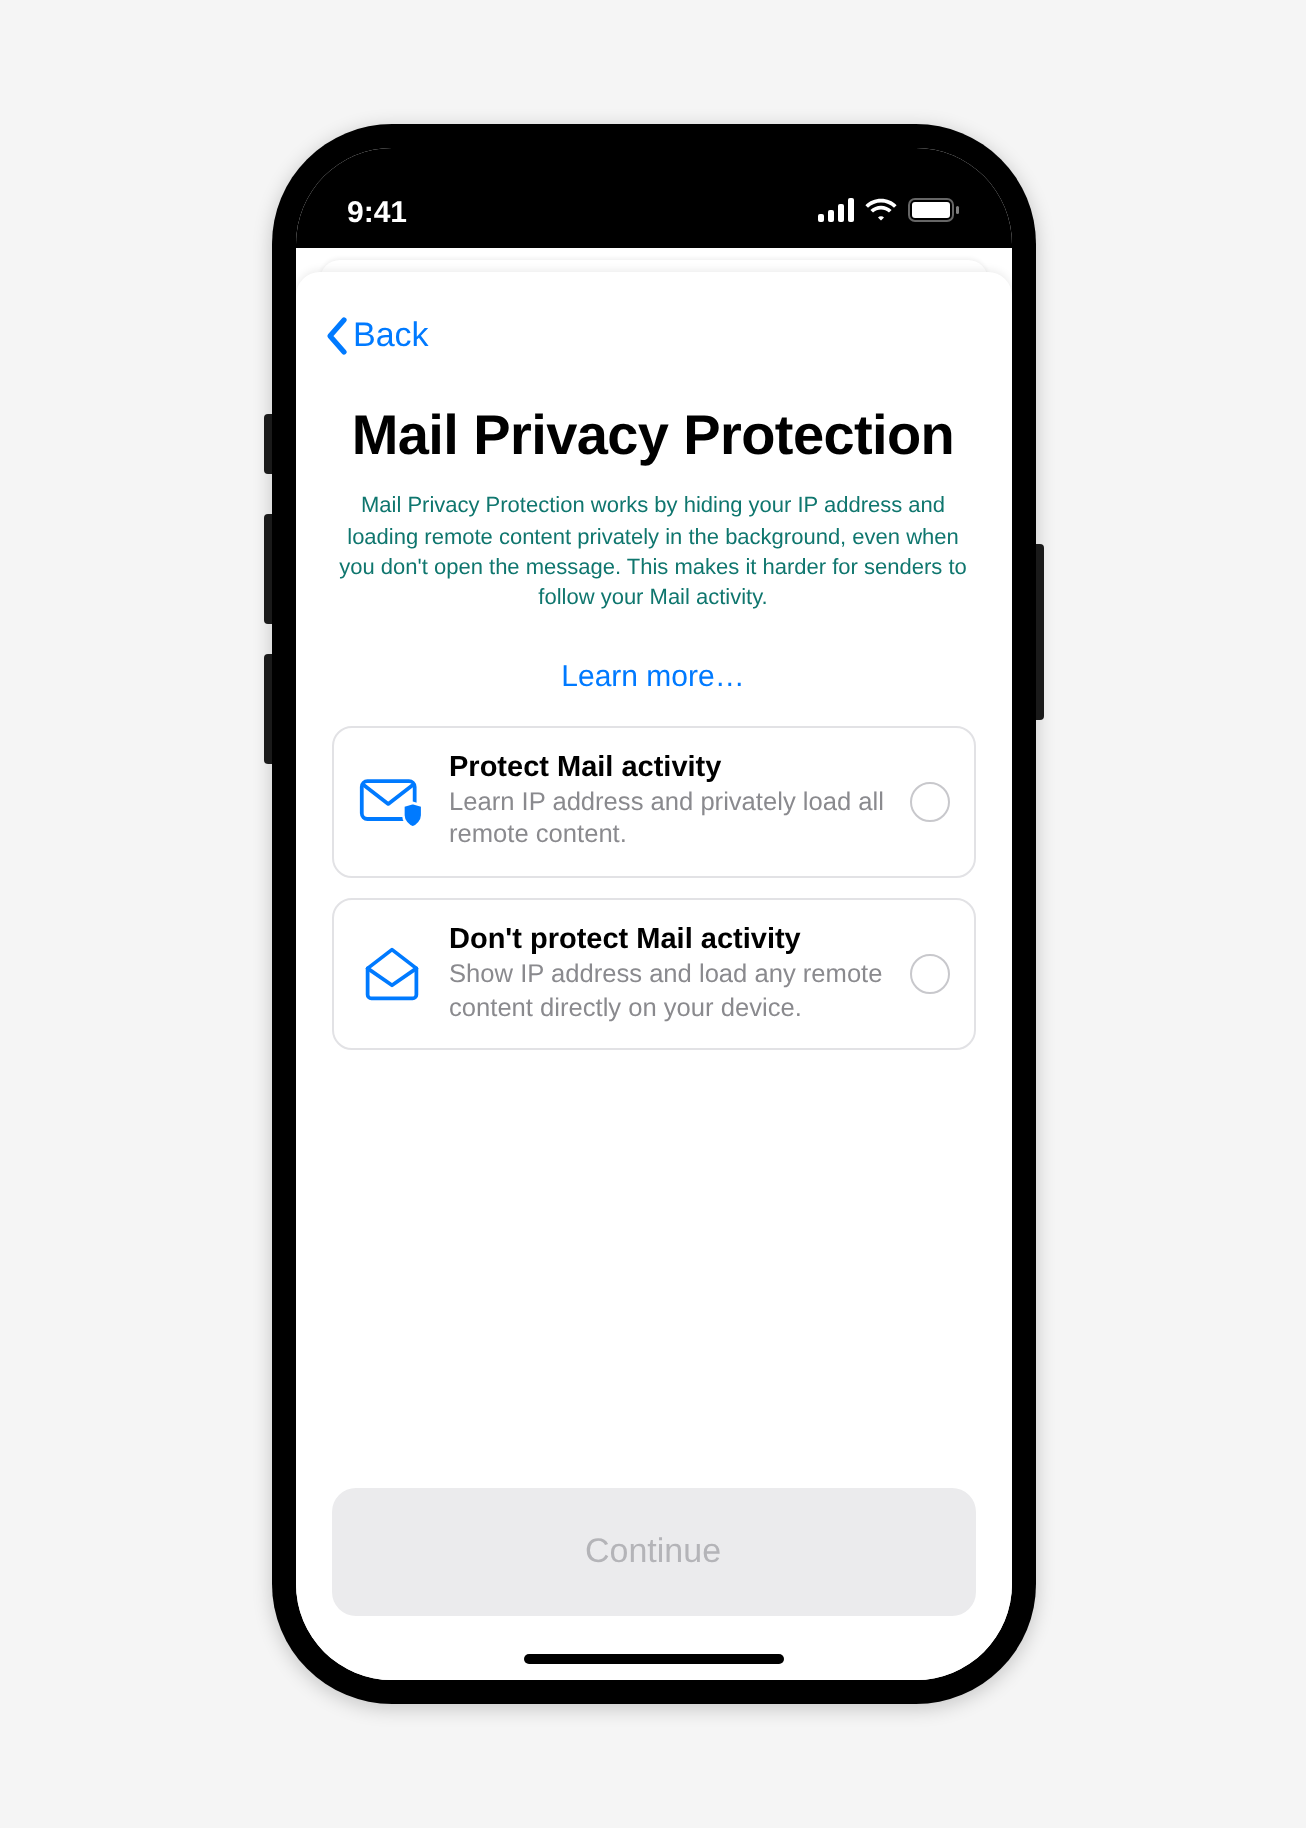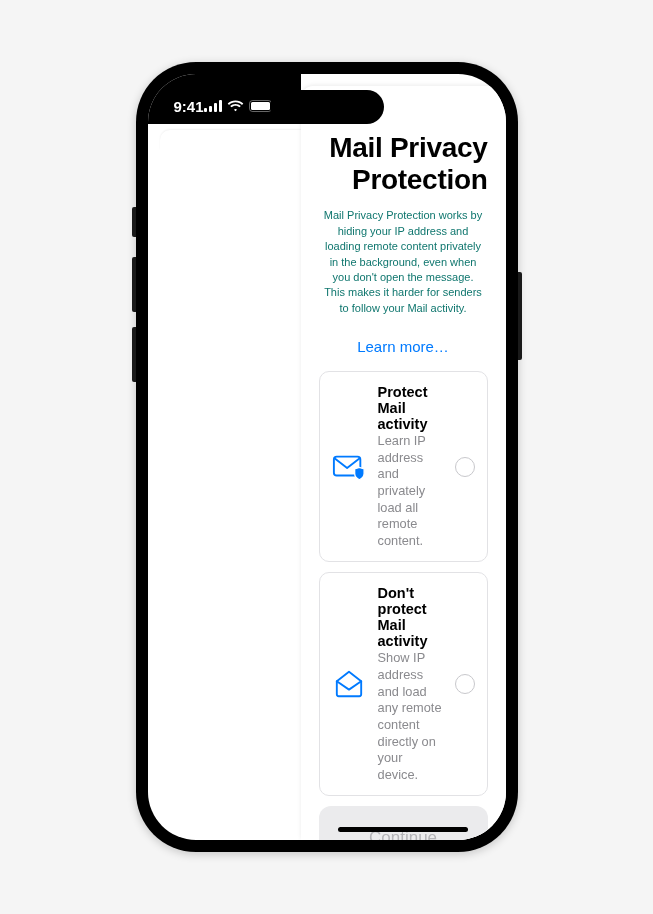--- a/index.html
+++ b/index.html
@@ -29,20 +29,21 @@
   .side-btn.right1 { right: -4px; top: 210px; width: 4px; height: 88px; border-radius: 0 2px 2px 0; }
 
   .screen {
     width: 100%;
     height: 100%;
     background: #fff;
     border-radius: 48px;
     overflow: hidden;
     position: relative;
     display: flex;
+    flex-direction: column;
   }
   .notch {
     position: absolute;
     top: 16px;
     left: 50%;
     transform: translateX(-50%);
     width: 114px;
     height: 34px;
     background: #000;
     border-radius: 20px;
@@ -90,21 +91,21 @@
   }
   .nav-bar {
     display: flex;
     align-items: center;
     height: 40px;
   }
   .back-btn {
     display: flex;
     align-items: center;
     color: #007aff;
-    font-size: 12px;
+    font-size: 17px;
     gap: 3px;
     cursor: pointer;
   }
   .back-chevron-svg { width: 12px; height: 20px; }
   .main {
     flex: 1;
     display: flex;
     flex-direction: column;
     align-items: center;
     padding: 4px 4px 0;

